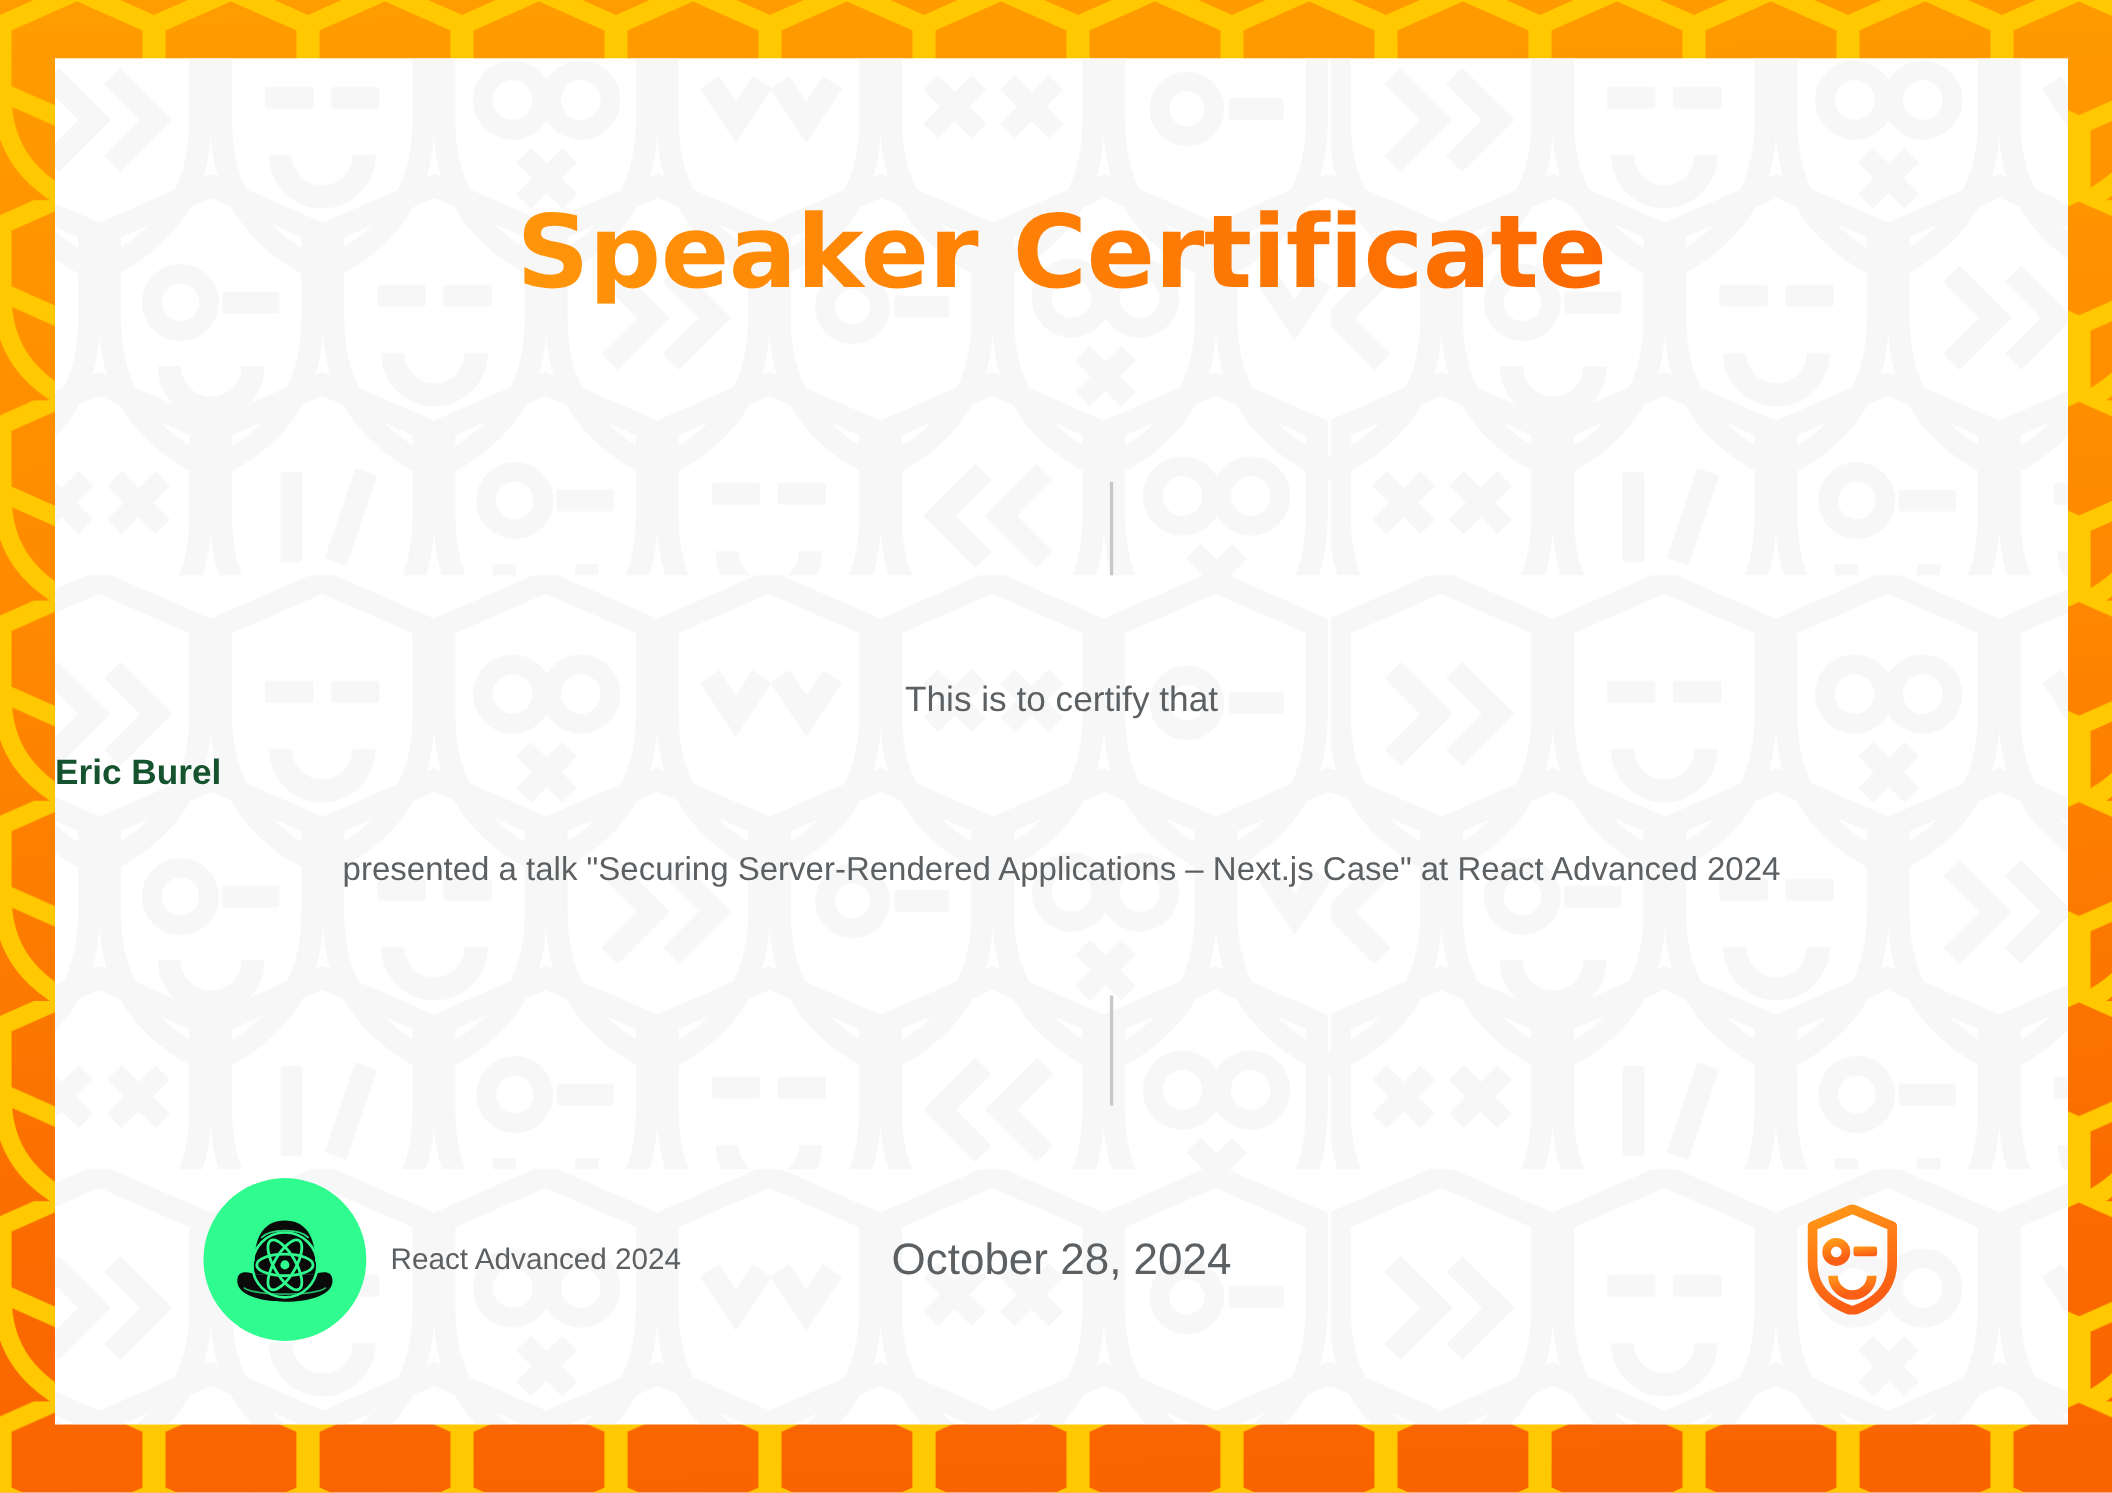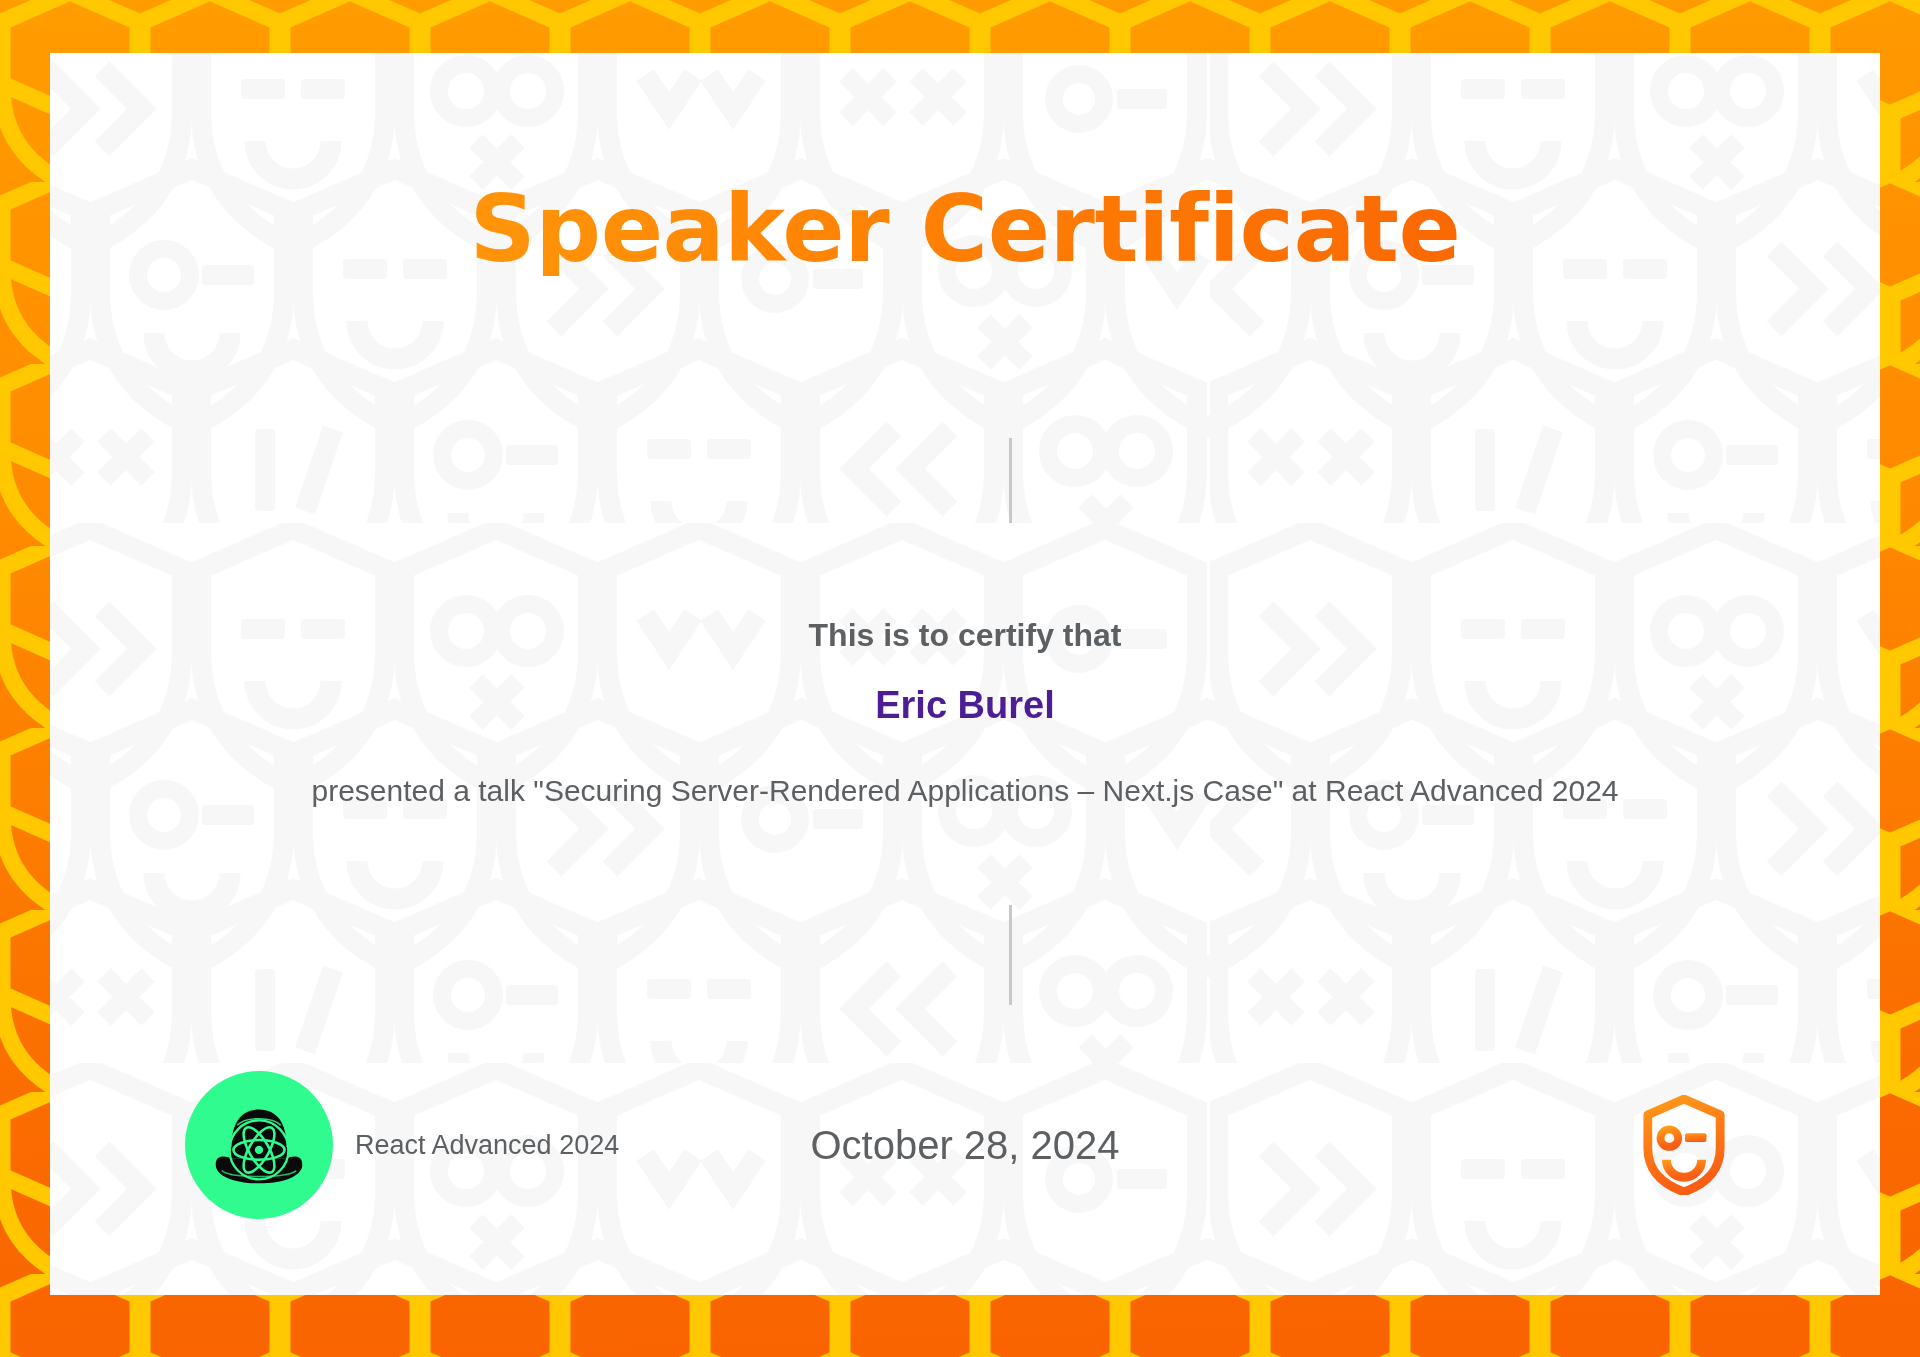--- a/index.html
+++ b/index.html
@@ -81,32 +81,31 @@
 
   
   #certify-line {
     position: absolute;
     top: 564px;
     left: 0;
     width: 100%;
     text-align: center;
     font-size: 32px;
     color: #5C6063;
-    font-weight: 700;
+    font-weight: 400;
   }
 
   #recipient-name {
     position: absolute;
     top: 631px;
     left: 0;
     width: 100%;
-    text-align: center;
-    font-size: 38px;
+    font-size: 32px;
     font-weight: 700;
-    color: #4c1d95;
+    color: #14532d;
   }
 
   #talk-description {
     position: absolute;
     top: 713px;
     left: 210px;
     width: 1410px;
     text-align: center;
     font-size: 30px;
     line-height: 50px;

